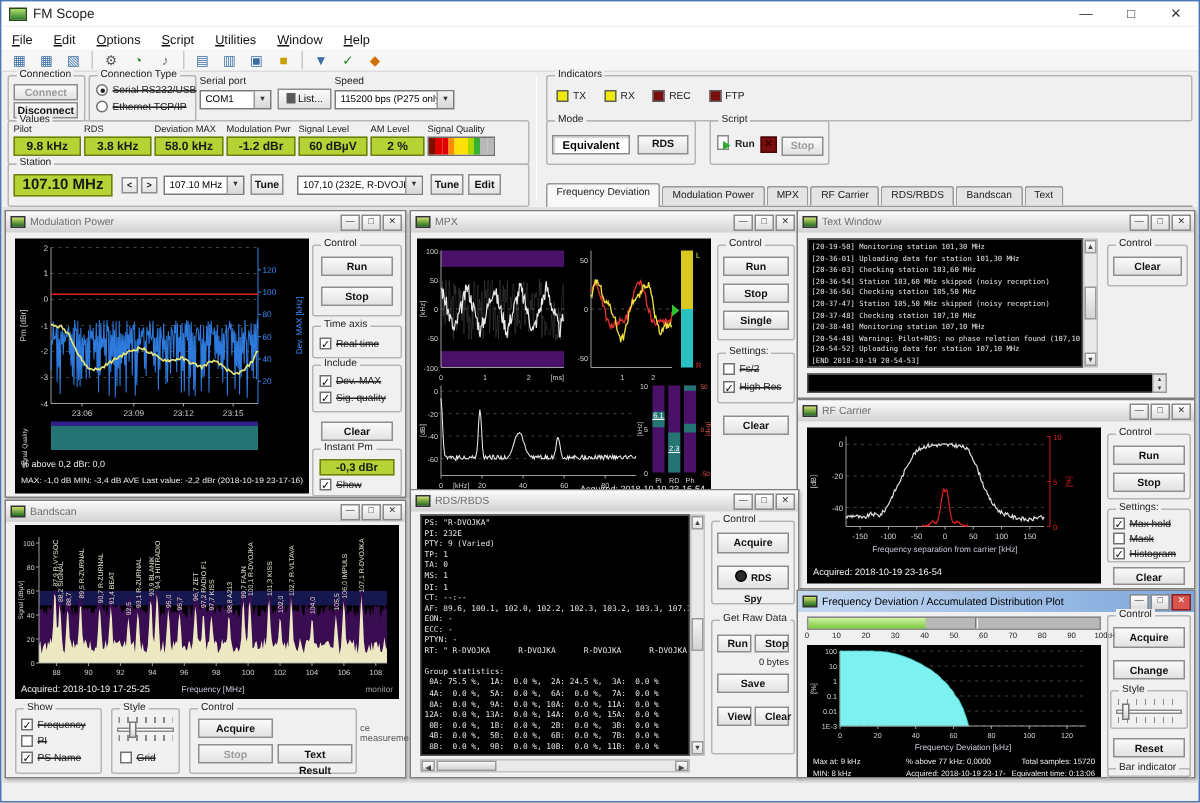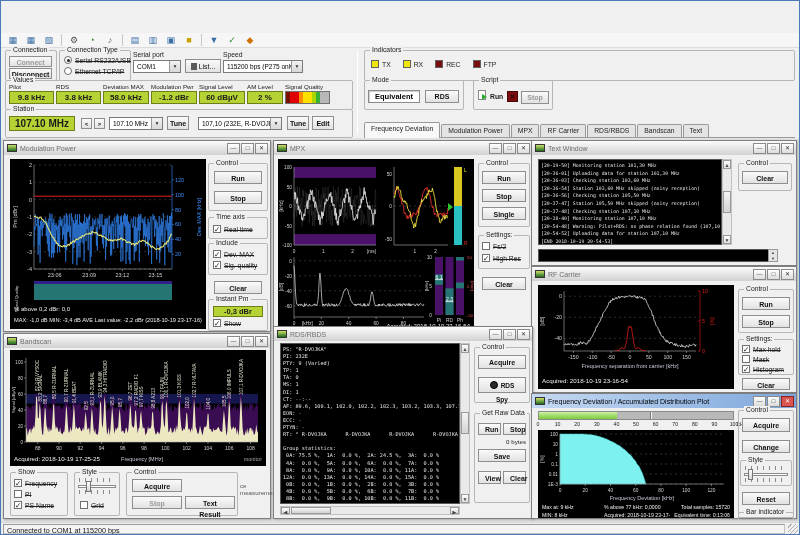--- a/index.html
+++ b/index.html
@@ -99,21 +99,39 @@
   .fdfill{position:absolute;left:0;top:0;bottom:0;background:linear-gradient(#cdf3a0,#7cc83e);}
   .fdmark{position:absolute;top:0;bottom:0;width:2px;background:#f4f4f4;border-left:1px solid #777;}
   .fdticks{position:absolute;height:8px;font-size:5.2px;color:#222;}
   .fdticks span{position:absolute;transform:translateX(-50%);}
 </style>
 </head>
 <body>
 
 <div class="app">
 
-
+  <div class="titlebar">
+    <span class="appicon"></span>
+    <span>FM Scope</span>
+    <span class="syscaps">
+      <span class="cap">—</span>
+      <span class="cap">□</span>
+      <span class="cap">✕</span>
+    </span>
+  </div>
+
+  <div class="menubar" id="menubar">
+      <span class="menuitem"><u>F</u>ile</span>
+      <span class="menuitem"><u>E</u>dit</span>
+      <span class="menuitem"><u>O</u>ptions</span>
+      <span class="menuitem"><u>S</u>cript</span>
+      <span class="menuitem"><u>U</u>tilities</span>
+      <span class="menuitem"><u>W</u>indow</span>
+      <span class="menuitem"><u>H</u>elp</span>
+    </div>
   <div class="toolbar" id="toolbar">
       <span class="tbico" style="color: rgb(58, 110, 165);">▦</span>
       <span class="tbico" style="color: rgb(58, 110, 165);">▦</span>
       <span class="tbico" style="color: rgb(58, 110, 165);">▧</span>
       <span class="tbsep"></span>
       <span class="tbico" style="color: rgb(85, 85, 85);">⚙</span>
       <span class="tbico" style="color: rgb(42, 138, 42);">◔</span>
       <span class="tbico" style="color: rgb(112, 112, 112);">♪</span>
       <span class="tbsep"></span>
       <span class="tbico" style="color: rgb(58, 110, 165);">▤</span>
@@ -828,17 +846,13 @@
           <span class="thumb" style="left:4px"></span>
         </div>
       <button class="pbtn" style="left:210px;top:98px;width:48px;height:13px">Reset</button>
       <div class="grp" style="left:206px;top:118px;width:56px;height:8px">
         <span class="grp-lab">Bar indicator</span>
         </div>
     </div>
 
   </div>
 
-  <div class="statusbar">
-    <span class="statuscell">Connected to COM1 at 115200 bps</span>
-    <span class="grip"></span>
-  </div>
 </div>
 
 </body></html>

